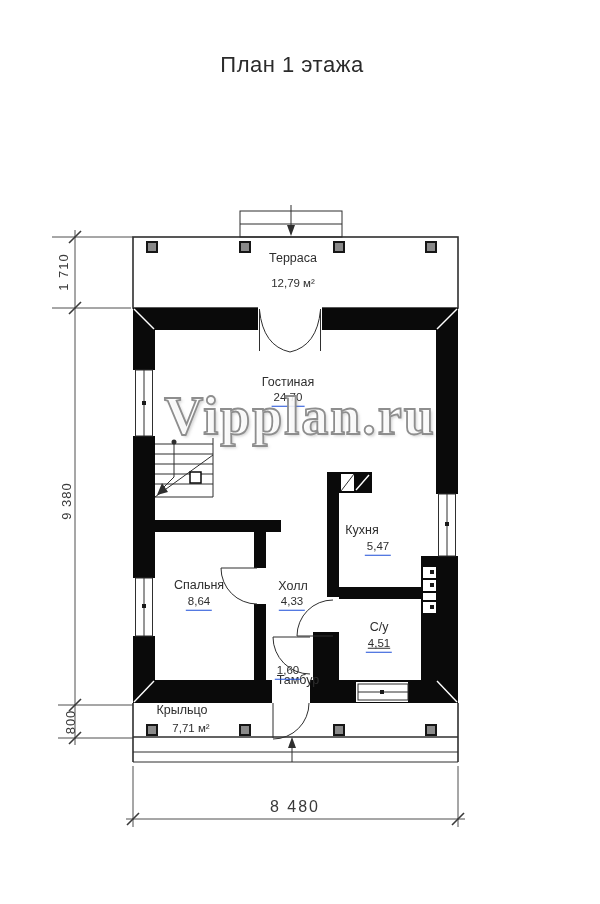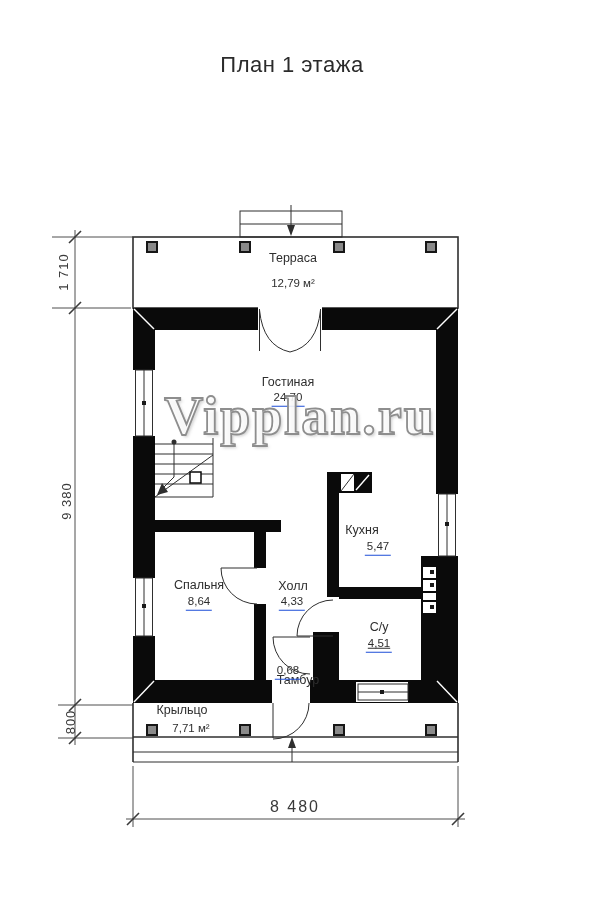--- a/index.html
+++ b/index.html
@@ -205,21 +205,21 @@
   <div class="lbl room-name" style="left:362px;top:530px;">Кухня</div>
   <div class="lbl room-area underlined" style="left:378px;top:548px;">5,47</div>
 
   <div class="lbl room-name" style="left:199px;top:585px;">Спальня</div>
   <div class="lbl room-area underlined" style="left:199px;top:603px;">8,64</div>
 
   <div class="lbl room-name" style="left:293px;top:586px;">Холл</div>
   <div class="lbl room-area underlined" style="left:292px;top:603px;">4,33</div>
 
   <div class="lbl room-name" style="left:298px;top:656px;margin-top:24px;">Тамбур</div>
-  <div class="lbl room-area underlined" style="left:288px;top:672px;">0,68</div>
+  <div class="lbl room-area underlined" style="left:288px;top:672px;">1,60</div>
 
   <div class="lbl room-name" style="left:379px;top:627px;">С/у</div>
   <div class="lbl room-area underlined" style="left:379px;top:645px;text-decoration:underline;">4,51</div>
 
   <div class="lbl room-name" style="left:182px;top:710px;">Крыльцо</div>
   <div class="lbl room-area" style="left:191px;top:729px;">7,71 м²</div>
 
   <div class="lbl dim-text rot" style="left:63px;top:272px;">1 710</div>
   <div class="lbl dim-text rot" style="left:66px;top:501px;">9 380</div>
   <div class="lbl dim-text rot" style="left:70px;top:722px;">800</div>

